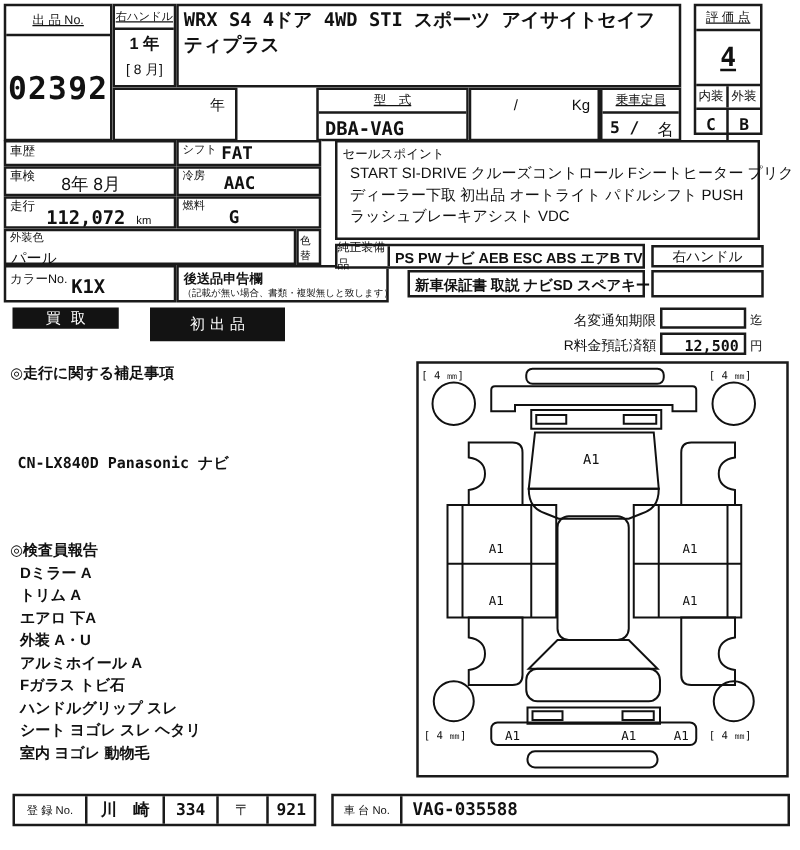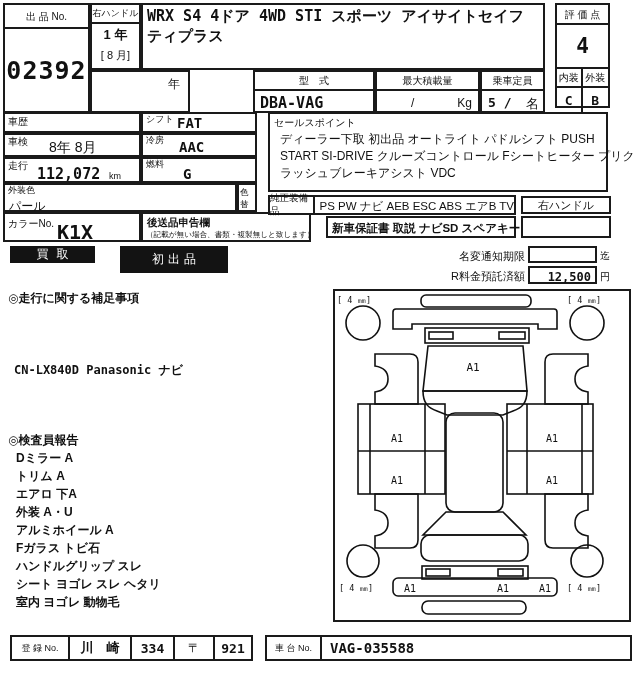--- a/index.html
+++ b/index.html
@@ -1,21 +1,21 @@
 <!DOCTYPE html>
 <html><head>
 <meta charset="utf-8">
 <style>
   html,body{margin:0;padding:0;background:#fff;}
   .sheet{position:relative;width:640px;height:680px;background:#fff;
          font-family:"Liberation Sans","DejaVu Sans",sans-serif;color:#111;overflow:hidden;}
   .cell{position:absolute;border:2px solid #1a1a1a;box-sizing:border-box;background:#fff;}
   .lbl{font-size:10px;line-height:1.1;}
   .mv{font-family:"DejaVu Sans Mono",monospace;font-weight:700;}
-  .hdrline{border-bottom:2px solid #1a1a1a;}
+  .hdrline{border-bottom:2px solid #1a1a1a;text-decoration:underline;}
   .ctr{display:flex;align-items:center;justify-content:center;}
   .badge{position:absolute;background:#131313;color:#fff;display:flex;align-items:center;justify-content:center;
          font-size:12px;box-sizing:border-box;}
   .note-h{position:absolute;font-size:12px;font-weight:600;}
   .insp{position:absolute;font-size:12px;line-height:18px;font-weight:bold;}
   svg text{font-family:"DejaVu Sans Mono","Liberation Sans",monospace;fill:#111;stroke:none;}
 </style>
 </head>
 <body>
 
@@ -38,21 +38,20 @@
   </div>
 
   <div class="cell" style="left:90px;top:70px;width:100px;height:43px">
     <div style="font-size:12px;text-align:right;padding:4px 8px 0 0">年</div>
   </div>
   <div class="cell" style="left:253px;top:70px;width:122px;height:43px">
     <div class="lbl hdrline ctr" style="height:17px">型　式</div>
     <div class="mv" style="font-size:15px;padding:3px 0 0 5px">DBA-VAG</div>
   </div>
   <div class="cell" style="left:375px;top:70px;width:105px;height:43px">
-    <div class="lbl hdrline ctr" style="height:17px">最大積載量</div>
     <div style="display:flex;justify-content:space-between;font-size:12px;padding:5px 6px 0 34px">
       <span>/</span>
       <span>Kg</span>
     </div>
   </div>
   <div class="cell" style="left:480px;top:70px;width:65px;height:43px">
     <div class="lbl hdrline ctr" style="height:17px">乗車定員</div>
     <div style="display:flex;justify-content:space-between;font-size:13px;padding:4px 4px 0 6px">
       <span class="mv">5 /</span>
       <span>名</span>
@@ -102,37 +101,37 @@
   <div class="cell" style="left:3px;top:183px;width:234px;height:29px">
     <span class="lbl" style="position:absolute;left:3px;top:1px;font-size:9px">外装色</span>
     <span style="position:absolute;left:4px;top:13px;font-size:12px">パール</span>
   </div>
   <div class="cell" style="left:237px;top:183px;width:20px;height:29px">
     <span style="position:absolute;left:1px;top:2px;font-size:8.5px">色替</span>
   </div>
 
   <div class="cell" style="left:3px;top:212px;width:138px;height:30px">
     <span class="lbl" style="position:absolute;left:3px;top:4px">カラーNo.</span>
-    <span class="mv" style="position:absolute;left:52px;top:6px;font-size:20px">K1X</span>
+    <span class="mv" style="position:absolute;left:52px;top:6px;font-size:15px">K1X</span>
   </div>
   <div class="cell" style="left:141px;top:212px;width:170px;height:30px">
     <div style="font-size:10.5px;font-weight:600;padding:2px 0 0 4px">後送品申告欄</div>
     <div style="font-size:7.6px;padding:0 0 0 3px;white-space:nowrap">（記載が無い場合、書類・複製無しと致します）</div>
   </div>
 
   <div class="cell" style="left:268px;top:112px;width:340px;height:80px">
     <div style="font-size:10px;padding:2px 0 0 4px">セールスポイント</div>
+    <div style="font-size:12px;line-height:17px;padding:0 0 0 10px;white-space:nowrap">START SI-DRIVE クルーズコントロール Fシートヒーター プリク</div>
     <div style="font-size:12px;line-height:17px;padding:1px 0 0 10px;white-space:nowrap">ディーラー下取 初出品 オートライト パドルシフト PUSH</div>
-    <div style="font-size:12px;line-height:17px;padding:0 0 0 10px;white-space:nowrap">START SI-DRIVE クルーズコントロール Fシートヒーター プリク</div>
     <div style="font-size:12px;line-height:17px;padding:0 0 0 10px">ラッシュブレーキアシスト VDC</div>
   </div>
 
   <div class="cell" style="left:268px;top:195px;width:248px;height:20px;display:flex">
     <div class="ctr" style="width:58px;border-right:2px solid #1a1a1a;box-sizing:border-box;font-size:9.5px">純正装備品</div>
-    <div style="font-size:11.5px;padding:2px 0 0 4px;white-space:nowrap;font-weight:400">PS PW ナビ AEB ESC ABS エアB TV</div>
+    <div style="font-size:11.5px;padding:2px 0 0 4px;white-space:nowrap;font-weight:700">PS PW ナビ AEB ESC ABS エアB TV</div>
   </div>
   <div class="cell ctr" style="left:521px;top:196px;width:90px;height:18px;font-size:11px">右ハンドル</div>
 
   <div class="cell" style="left:326px;top:216px;width:190px;height:22px">
     <div style="font-size:11.5px;padding:3px 0 0 4px;white-space:nowrap;font-weight:600">新車保証書 取説 ナビSD スペアキー</div>
   </div>
   <div class="cell" style="left:521px;top:216px;width:90px;height:22px"></div>
 
   <div class="badge" style="left:10px;top:246px;width:85px;height:17px;letter-spacing:8px;padding-left:8px">買取</div>
   <div class="badge" style="left:120px;top:246px;width:108px;height:27px;letter-spacing:4px;padding-left:4px">初出品</div>

